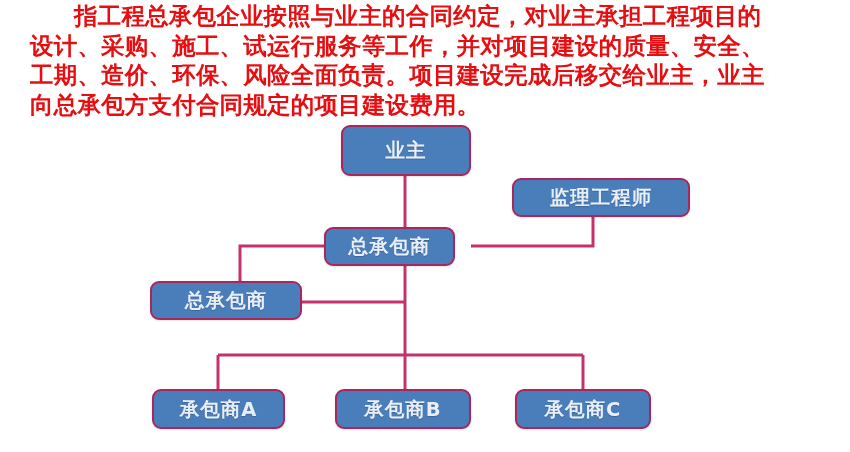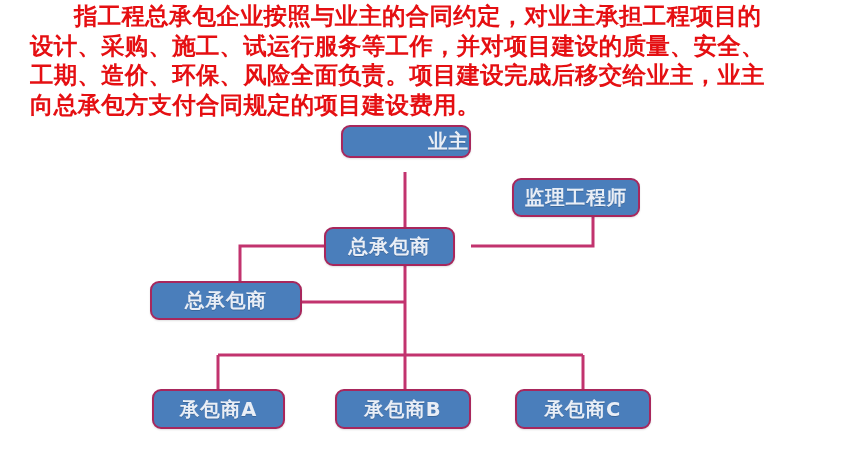--- a/index.html
+++ b/index.html
@@ -69,22 +69,22 @@
     letter-spacing: 1px;
     font-family: "DejaVu Sans", "Liberation Sans", sans-serif;
     text-shadow: 0 1px 0 rgba(0,0,0,0.18);
     box-shadow: 0 1px 2px rgba(0,0,0,0.12);
     white-space: nowrap;
   }
   .node span {
     display: inline-block;
   }
 
-  .n-owner      { left: 341px; top: 125px; width: 130px; height: 33px; justify-content: flex-end; }
-  .n-supervisor { left: 512px; top: 178px; width: 128px; height: 39px; }
+  .n-owner      { left: 341px; top: 125px; width: 130px; height: 51px; }
+  .n-supervisor { left: 512px; top: 178px; width: 178px; height: 39px; }
   .n-general    { left: 324px; top: 227px; width: 131px; height: 39px; }
   .n-design     { left: 150px; top: 281px; width: 152px; height: 39px; }
   .n-ca         { left: 152px; top: 389px; width: 133px; height: 40px; }
   .n-cb         { left: 335px; top: 389px; width: 136px; height: 40px; }
   .n-cc         { left: 515px; top: 389px; width: 136px; height: 40px; }
 </style>
 </head>
 <body>
 
 <div id="root">

